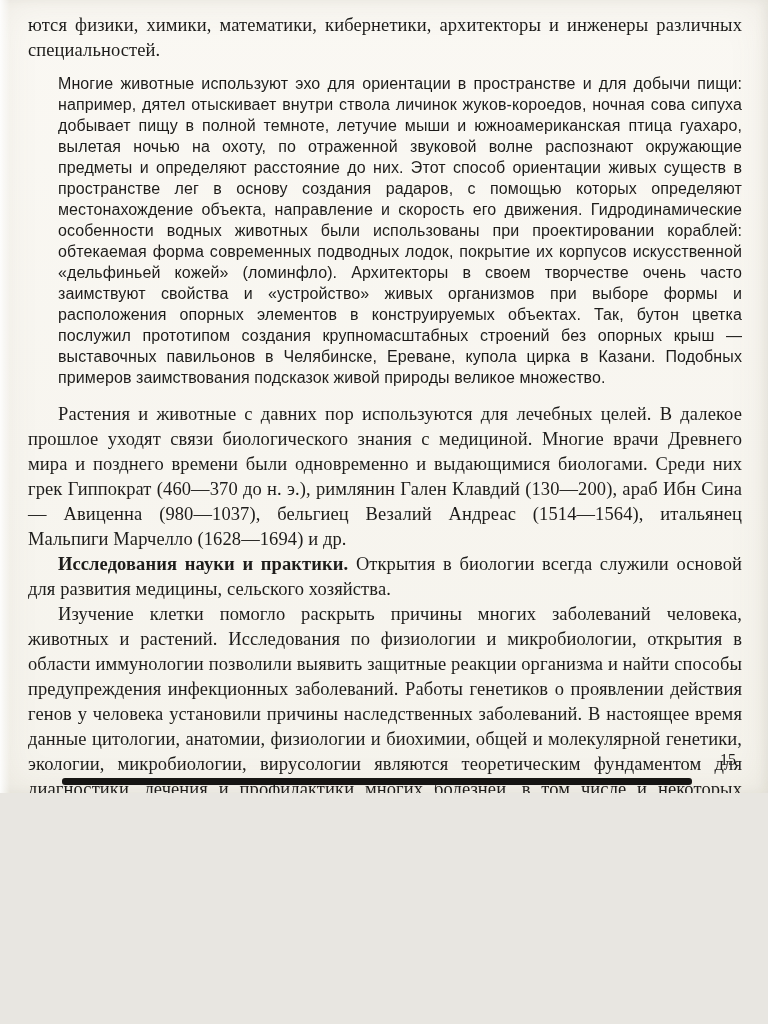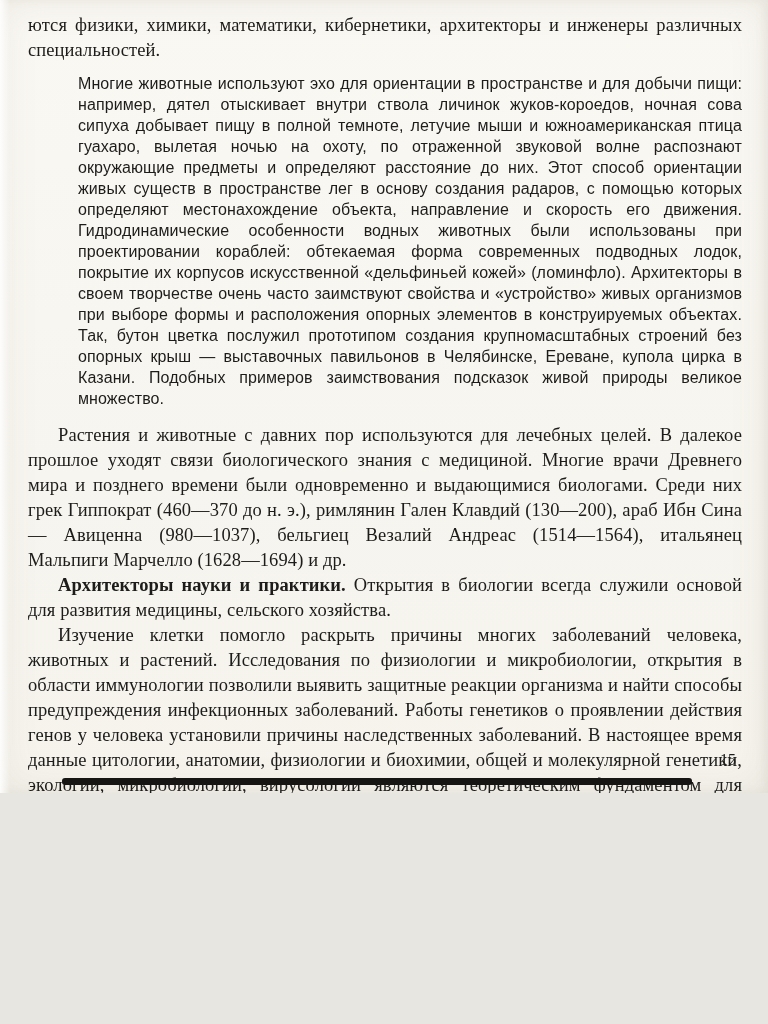--- a/index.html
+++ b/index.html
@@ -31,21 +31,21 @@
     line-height: 25px;
     letter-spacing: 0.1px;
   }
   .cont {
     margin-bottom: 10px;
   }
   .inset {
     font-family: "Liberation Sans", sans-serif;
     font-size: 16px;
     line-height: 21px;
-    margin-left: 50px;
+    margin-left: 30px;
     margin-bottom: 14px;
     letter-spacing: 0.1px;
   }
   .indent { text-indent: 30px; }
   .lead-bold { font-weight: bold; }
   .page-number {
     position: absolute;
     right: 32px;
     bottom: 24px;
     font-family: "Liberation Serif", serif;
@@ -75,21 +75,21 @@
 <div class="page">
   <div class="scan-edge"></div>
 
   <div class="text-block">
     <p class="body-text cont">ются физики, химики, математики, кибернетики, архитекторы и инженеры различных специальностей.</p>
 
     <p class="inset">Многие животные используют эхо для ориентации в пространстве и для добычи пищи: например, дятел отыскивает внутри ствола личинок жуков-короедов, ночная сова сипуха добывает пищу в полной темноте, летучие мыши и южноамериканская птица гуахаро, вылетая ночью на охоту, по отраженной звуковой волне распознают окружающие предметы и определяют расстояние до них. Этот способ ориентации живых существ в пространстве лег в основу создания радаров, с помощью которых определяют местонахождение объекта, направление и скорость его движения. Гидродинамические особенности водных животных были использованы при проектировании кораблей: обтекаемая форма современных подводных лодок, покрытие их корпусов искусственной «дельфиньей кожей» (ломинфло). Архитекторы в своем творчестве очень часто заимствуют свойства и «устройство» живых организмов при выборе формы и расположения опорных элементов в конструируемых объектах. Так, бутон цветка послужил прототипом создания крупномасштабных строений без опорных крыш — выставочных павильонов в Челябинске, Ереване, купола цирка в Казани. Подобных примеров заимствования подсказок живой природы великое множество.</p>
 
     <p class="body-text indent">Растения и животные с давних пор используются для лечебных целей. В далекое прошлое уходят связи биологического знания с медициной. Многие врачи Древнего мира и позднего времени были одновременно и выдающимися биологами. Среди них грек Гиппократ (460—370 до н. э.), римлянин Гален Клавдий (130—200), араб Ибн Сина — Авиценна (980—1037), бельгиец Везалий Андреас (1514—1564), итальянец Мальпиги Марчелло (1628—1694) и др.</p>
 
-    <p class="body-text indent"><span class="lead-bold">Архитекторы науки и практики.</span><span> Открытия в биологии всегда служили основой для развития медицины, сельского хозяйства.</span></p>
+    <p class="body-text indent"><span class="lead-bold">Исследования науки и практики.</span><span> Открытия в биологии всегда служили основой для развития медицины, сельского хозяйства.</span></p>
 
     <p class="body-text indent">Изучение клетки помогло раскрыть причины многих заболеваний человека, животных и растений. Исследования по физиологии и микробиологии, открытия в области иммунологии позволили выявить защитные реакции организма и найти способы предупреждения инфекционных заболеваний. Работы генетиков о проявлении действия генов у человека установили причины наследственных заболеваний. В настоящее время данные цитологии, анатомии, физиологии и биохимии, общей и молекулярной генетики, экологии, микробиологии, вирусологии являются теоретическим фундаментом для диагностики, лечения и профилактики многих болезней, в том числе и некоторых наследственных недугов человека. Знание биологических закономерностей лежит в основе здоровья человека, и медицина постоянно использует его в своей практике. Биология становится реальной производительной силой и основой рациональных отношений между человеком и природой.</p>
 
     <p class="body-text indent">Знание биологии является условием существования и устойчивого развития современных.</p>
   </div>
 
   <div class="page-number">15</div>
 
   <div class="scan-bar"></div>
 </div>

